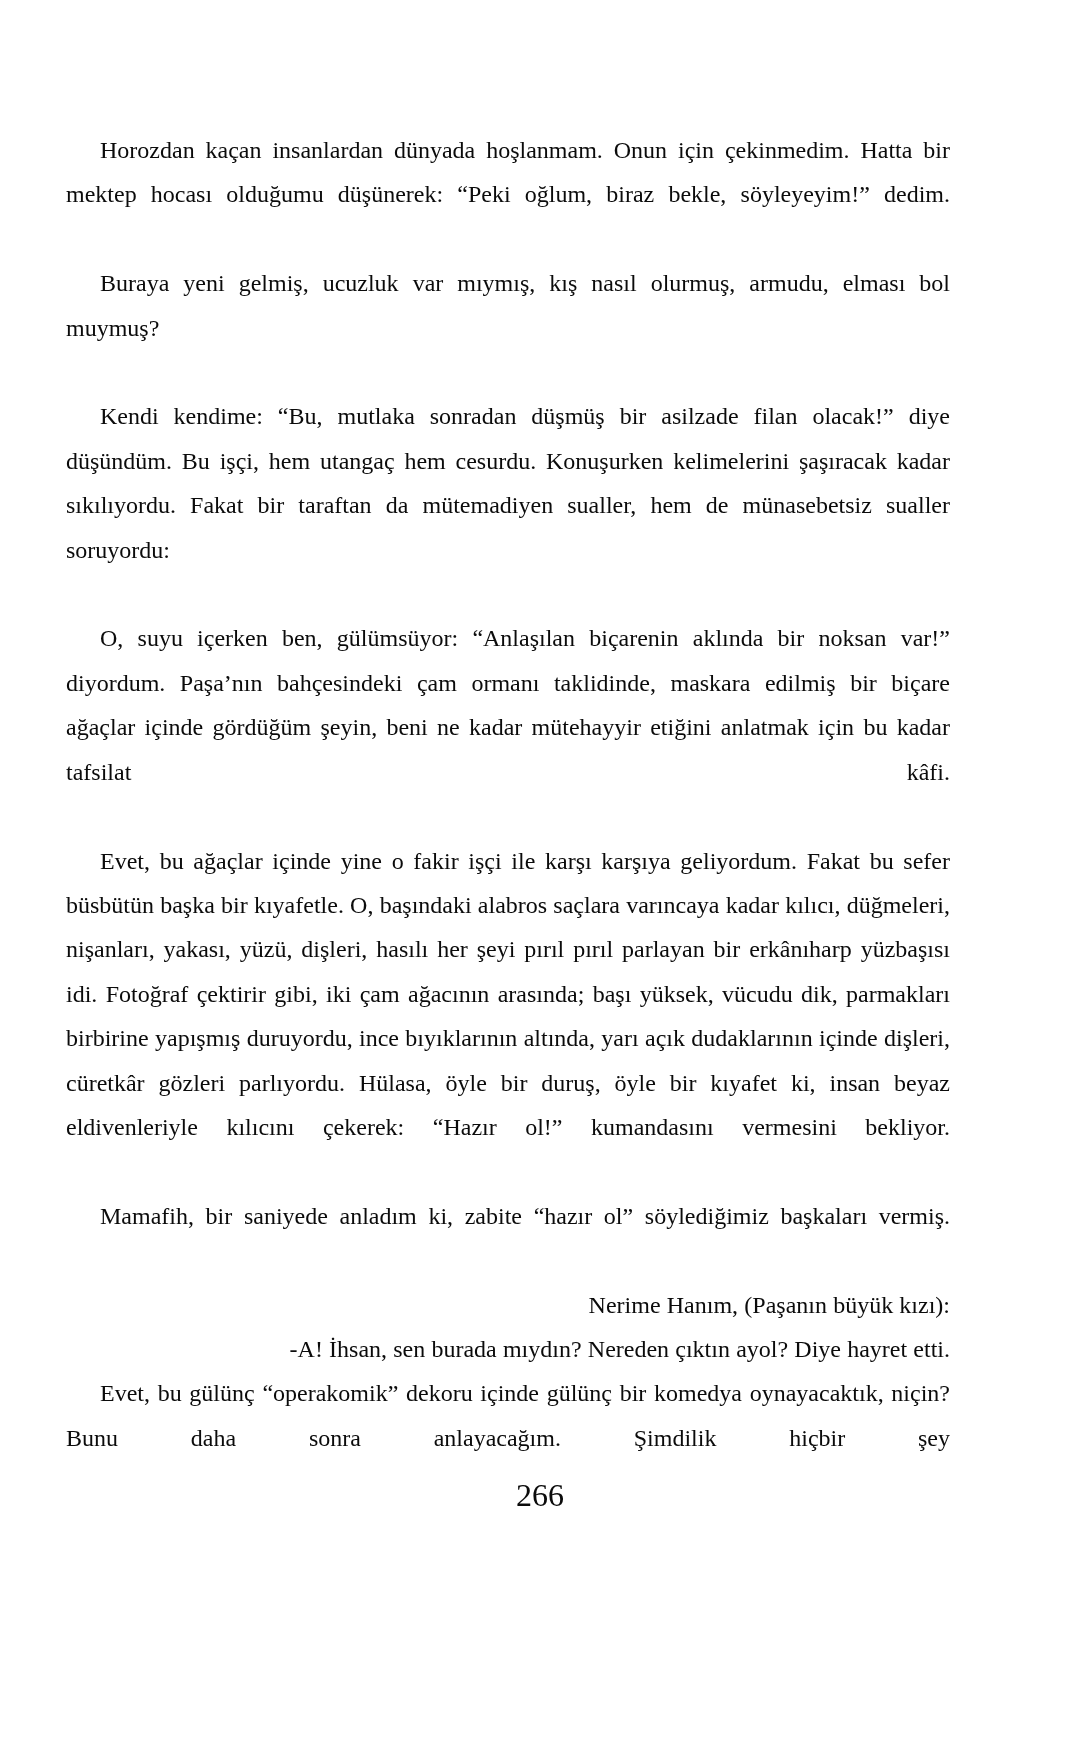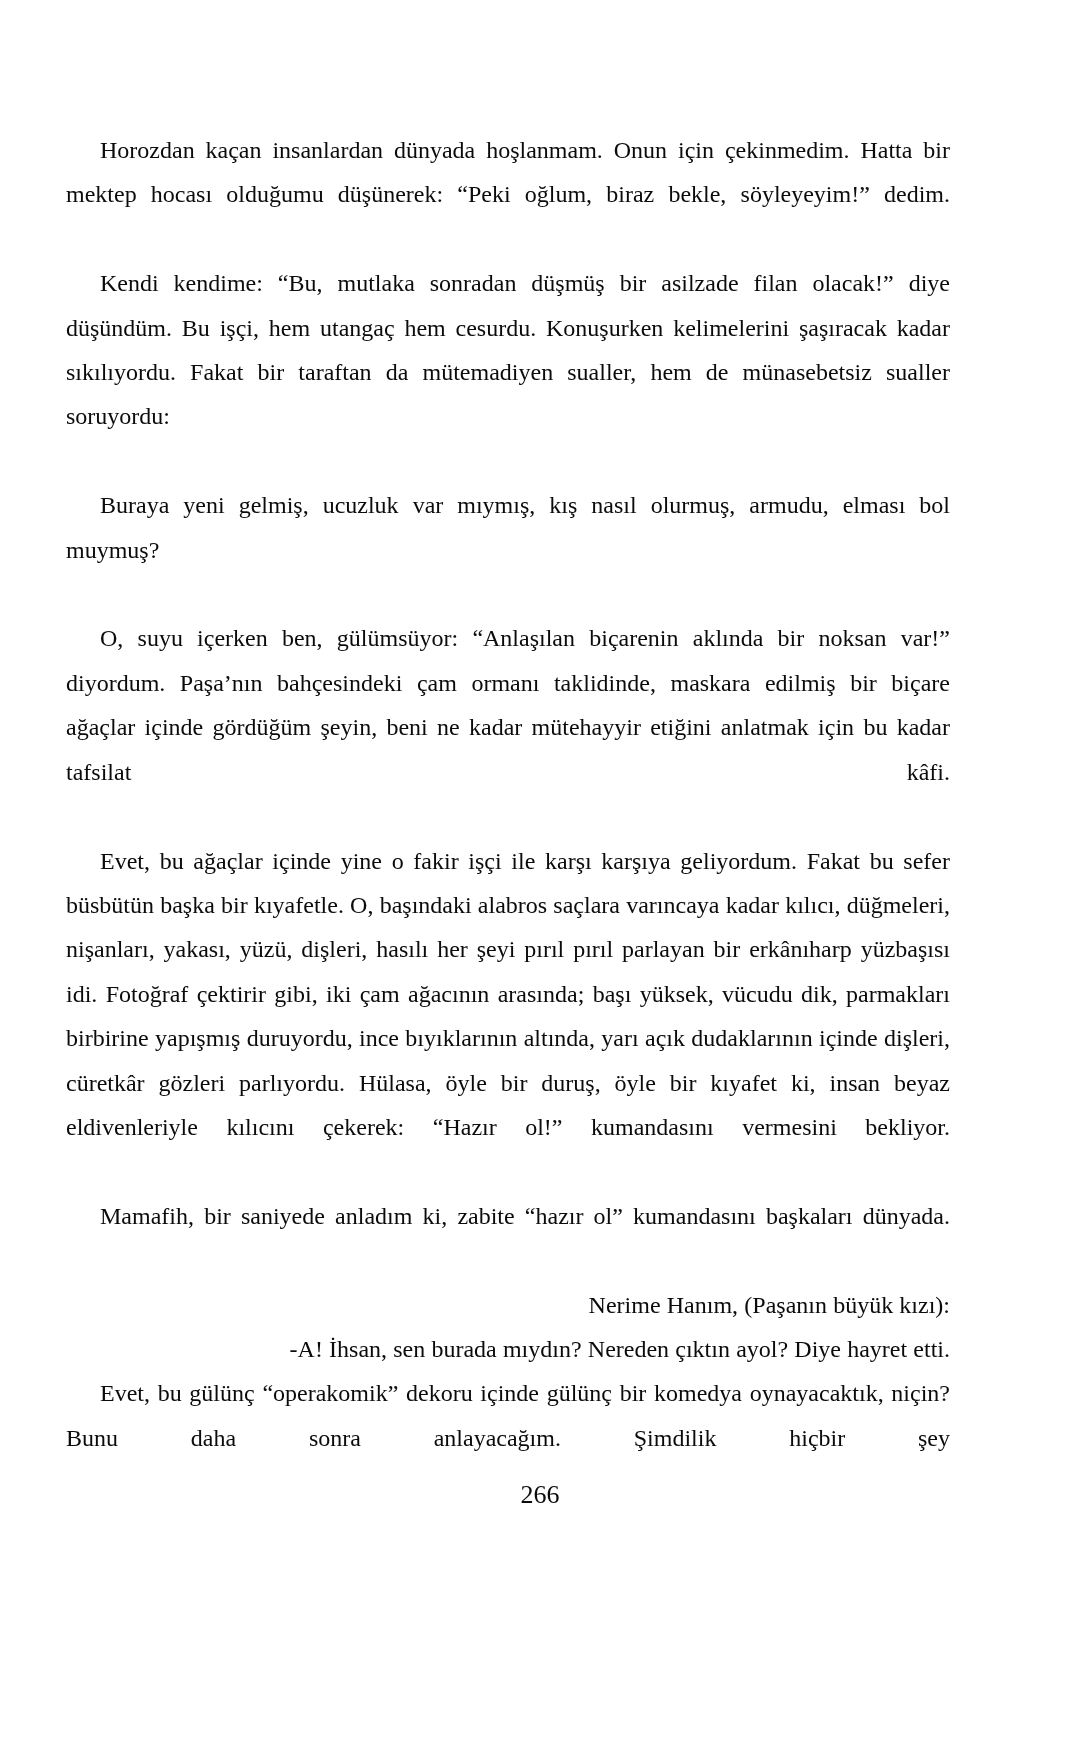--- a/index.html
+++ b/index.html
@@ -49,37 +49,37 @@
   }
   p.para.nojustify {
     text-align: right;
   }
   .page-number {
     position: absolute;
     left: 0;
     top: 1478px;
     width: 1080px;
     text-align: center;
-    font-size: 26px;
+    font-size: 32px;
     line-height: 34px;
     font-family: "Liberation Serif", "DejaVu Serif", serif;
   }
 </style>
 </head>
 <body>
 
 <div class="page">
 
   <div class="text-column">
     <p class="para">Horozdan kaçan insanlardan dünyada hoşlanmam. Onun için çekinmedim. Hatta bir mektep hocası olduğumu düşünerek: “Peki oğlum, biraz bekle, söyleyeyim!” dedim.</p>
+    <p class="para">Buraya yeni gelmiş, ucuzluk var mıymış, kış nasıl olurmuş, armudu, elması bol muymuş?</p>
     <p class="para">Kendi kendime: “Bu, mutlaka sonradan düşmüş bir asilzade filan olacak!” diye düşündüm. Bu işçi, hem utangaç hem cesurdu. Konuşurken kelimelerini şaşıracak kadar sıkılıyordu. Fakat bir taraftan da mütemadiyen sualler, hem de münasebetsiz sualler soruyordu:</p>
-    <p class="para">Buraya yeni gelmiş, ucuzluk var mıymış, kış nasıl olurmuş, armudu, elması bol muymuş?</p>
     <p class="para">O, suyu içerken ben, gülümsüyor: “Anlaşılan biçarenin aklında bir noksan var!” diyordum. Paşa’nın bahçesindeki çam ormanı taklidinde, maskara edilmiş bir biçare ağaçlar içinde gördüğüm şeyin, beni ne kadar mütehayyir etiğini anlatmak için bu kadar tafsilat kâfi.</p>
     <p class="para">Evet, bu ağaçlar içinde yine o fakir işçi ile karşı karşıya geliyordum. Fakat bu sefer büsbütün başka bir kıyafetle. O, başındaki alabros saçlara varıncaya kadar kılıcı, düğmeleri, nişanları, yakası, yüzü, dişleri, hasılı her şeyi pırıl pırıl parlayan bir erkânıharp yüzbaşısı idi. Fotoğraf çektirir gibi, iki çam ağacının arasında; başı yüksek, vücudu dik, parmakları birbirine yapışmış duruyordu, ince bıyıklarının altında, yarı açık dudaklarının içinde dişleri, cüretkâr gözleri parlıyordu. Hülasa, öyle bir duruş, öyle bir kıyafet ki, insan beyaz eldivenleriyle kılıcını çekerek: “Hazır ol!” kumandasını vermesini bekliyor.</p>
-    <p class="para">Mamafih, bir saniyede anladım ki, zabite “hazır ol” kumandasını başkaları dünyada.</p>
+    <p class="para">Mamafih, bir saniyede anladım ki, zabite “hazır ol” söylediğimiz başkaları vermiş.</p>
     <p class="para nojustify">Nerime Hanım, (Paşanın büyük kızı):</p>
     <p class="para nojustify">-A! İhsan, sen burada mıydın? Nereden çıktın ayol? Diye hayret etti.</p>
     <p class="para">Evet, bu gülünç “operakomik” dekoru içinde gülünç bir komedya oynayacaktık, niçin? Bunu daha sonra anlayacağım. Şimdilik hiçbir şey</p>
   </div>
 
   <div class="page-number">266</div>
 
 </div>
 
 </body></html>

